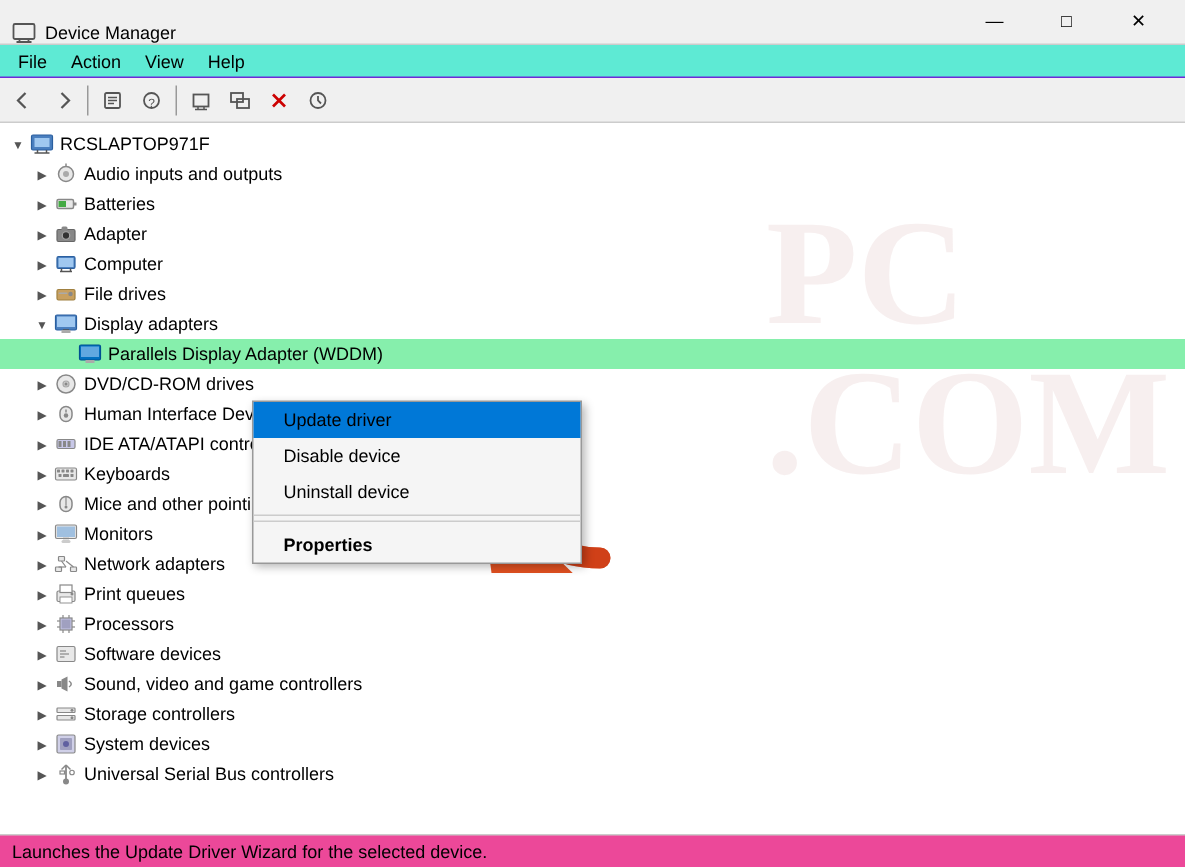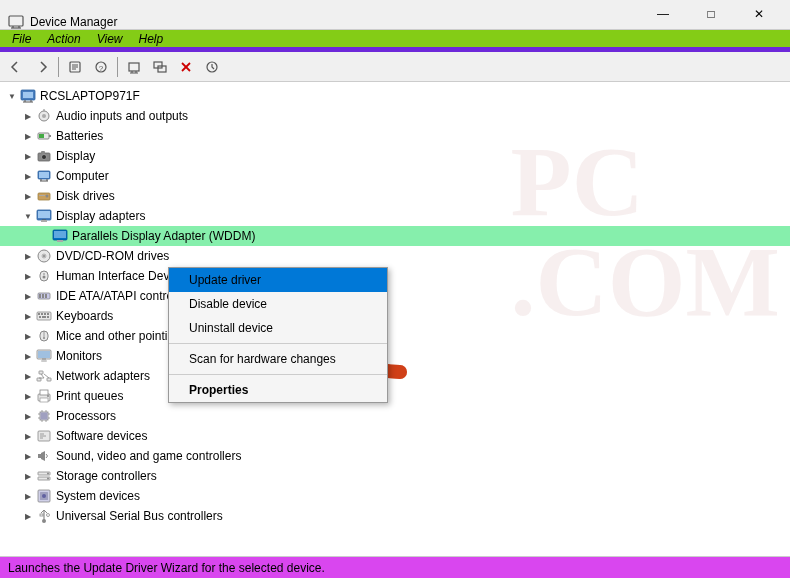--- a/index.html
+++ b/index.html
@@ -48,23 +48,22 @@
       align-items: center;
       justify-content: center;
     }
 
     
     .menu-bar {
       display: flex;
       align-items: center;
       height: 22px;
       padding: 0 4px;
-      background: #84cc16;
-      border-bottom: 5px solid #6d28d9;
-      font-style: italic;
+      background: #5eead4;
+      border-bottom: 1px solid #6d28d9;
     }
     .menu-item {
       padding: 2px 8px;
       font-size: 12px;
       cursor: pointer;
       height: 100%;
       display: flex;
       align-items: center;
     }
 
@@ -194,21 +193,21 @@
     .arrow-overlay {
       position: absolute;
       left: 310px;
       top: 220px;
       pointer-events: none;
     }
 
     
     .status-bar {
       height: 22px;
-      background: #d946ef;
+      background: #ec4899;
       border-top: 1px solid #ccc;
       display: flex;
       align-items: center;
       padding: 0 8px;
       font-size: 12px;
       color: #000;
     }
 
     
     .indent-0 { padding-left: 4px; }
@@ -342,21 +341,21 @@
 
     <div class="tree-item indent-1">
       <span class="expand-icon">▶</span>
       <span class="item-icon">
         <svg width="16" height="16" viewBox="0 0 16 16">
           <rect x="2" y="5" width="12" height="8" rx="1" fill="#888" stroke="#666" stroke-width="0.8"></rect>
           <circle cx="8" cy="9" r="2.5" fill="#333" stroke="#aaa" stroke-width="0.8"></circle>
           <rect x="5" y="3" width="4" height="3" rx="1" fill="#888"></rect>
         </svg>
       </span>
-      <span class="item-label">Display</span>
+      <span class="item-label">Adapter</span>
     </div>
 
     <div class="tree-item indent-1">
       <span class="expand-icon">▶</span>
       <span class="item-icon">
         <svg width="16" height="16" viewBox="0 0 16 16">
           <rect x="2" y="3" width="12" height="8" rx="1" fill="#4a7fbf" stroke="#2a5f9f" stroke-width="0.8"></rect>
           <rect x="3" y="4" width="10" height="6" fill="#a0c8f0"></rect>
           <line x1="5" y1="11" x2="5" y2="13" stroke="#555" stroke-width="1"></line>
           <line x1="11" y1="11" x2="11" y2="13" stroke="#555" stroke-width="1"></line>
@@ -368,21 +367,21 @@
 
     <div class="tree-item indent-1">
       <span class="expand-icon">▶</span>
       <span class="item-icon">
         <svg width="16" height="16" viewBox="0 0 16 16">
           <rect x="2" y="5" width="12" height="7" rx="1" fill="#c8a060" stroke="#a08040" stroke-width="0.8"></rect>
           <circle cx="11" cy="8" r="1.5" fill="#888"></circle>
           <rect x="3" y="7" width="6" height="1" fill="#aaa" rx="0.5"></rect>
         </svg>
       </span>
-      <span class="item-label">Disk drives</span>
+      <span class="item-label">File drives</span>
     </div>
 
     <div class="tree-item indent-1">
       <span class="expand-icon">▼</span>
       <span class="item-icon">
         <svg width="16" height="16" viewBox="0 0 16 16">
           <rect x="1" y="2" width="14" height="10" rx="1" fill="#4a7fbf" stroke="#2a5f9f" stroke-width="0.8"></rect>
           <rect x="2" y="3" width="12" height="7" fill="#a0c8f0"></rect>
           <line x1="6" y1="12" x2="10" y2="12" stroke="#555" stroke-width="1"></line>
           <rect x="5" y="12" width="6" height="2" fill="#aaa"></rect>
@@ -592,21 +591,20 @@
         </svg>
       </span>
       <span class="item-label">Universal Serial Bus controllers</span>
     </div>
 
     <div class="context-menu">
       <div class="ctx-item highlighted">Update driver</div>
       <div class="ctx-item">Disable device</div>
       <div class="ctx-item">Uninstall device</div>
       <div class="ctx-separator"></div>
-      <div class="ctx-item">Scan for hardware changes</div>
       <div class="ctx-separator"></div>
       <div class="ctx-item bold">Properties</div>
     </div>
 
     <div class="arrow-overlay">
       <svg width="120" height="80" viewBox="0 0 120 80">
 
         <defs>
           <marker id="arrowhead" markerWidth="10" markerHeight="7" refX="10" refY="3.5" orient="auto">
             <polygon points="0 0, 10 3.5, 0 7" fill="#e05020"></polygon>

